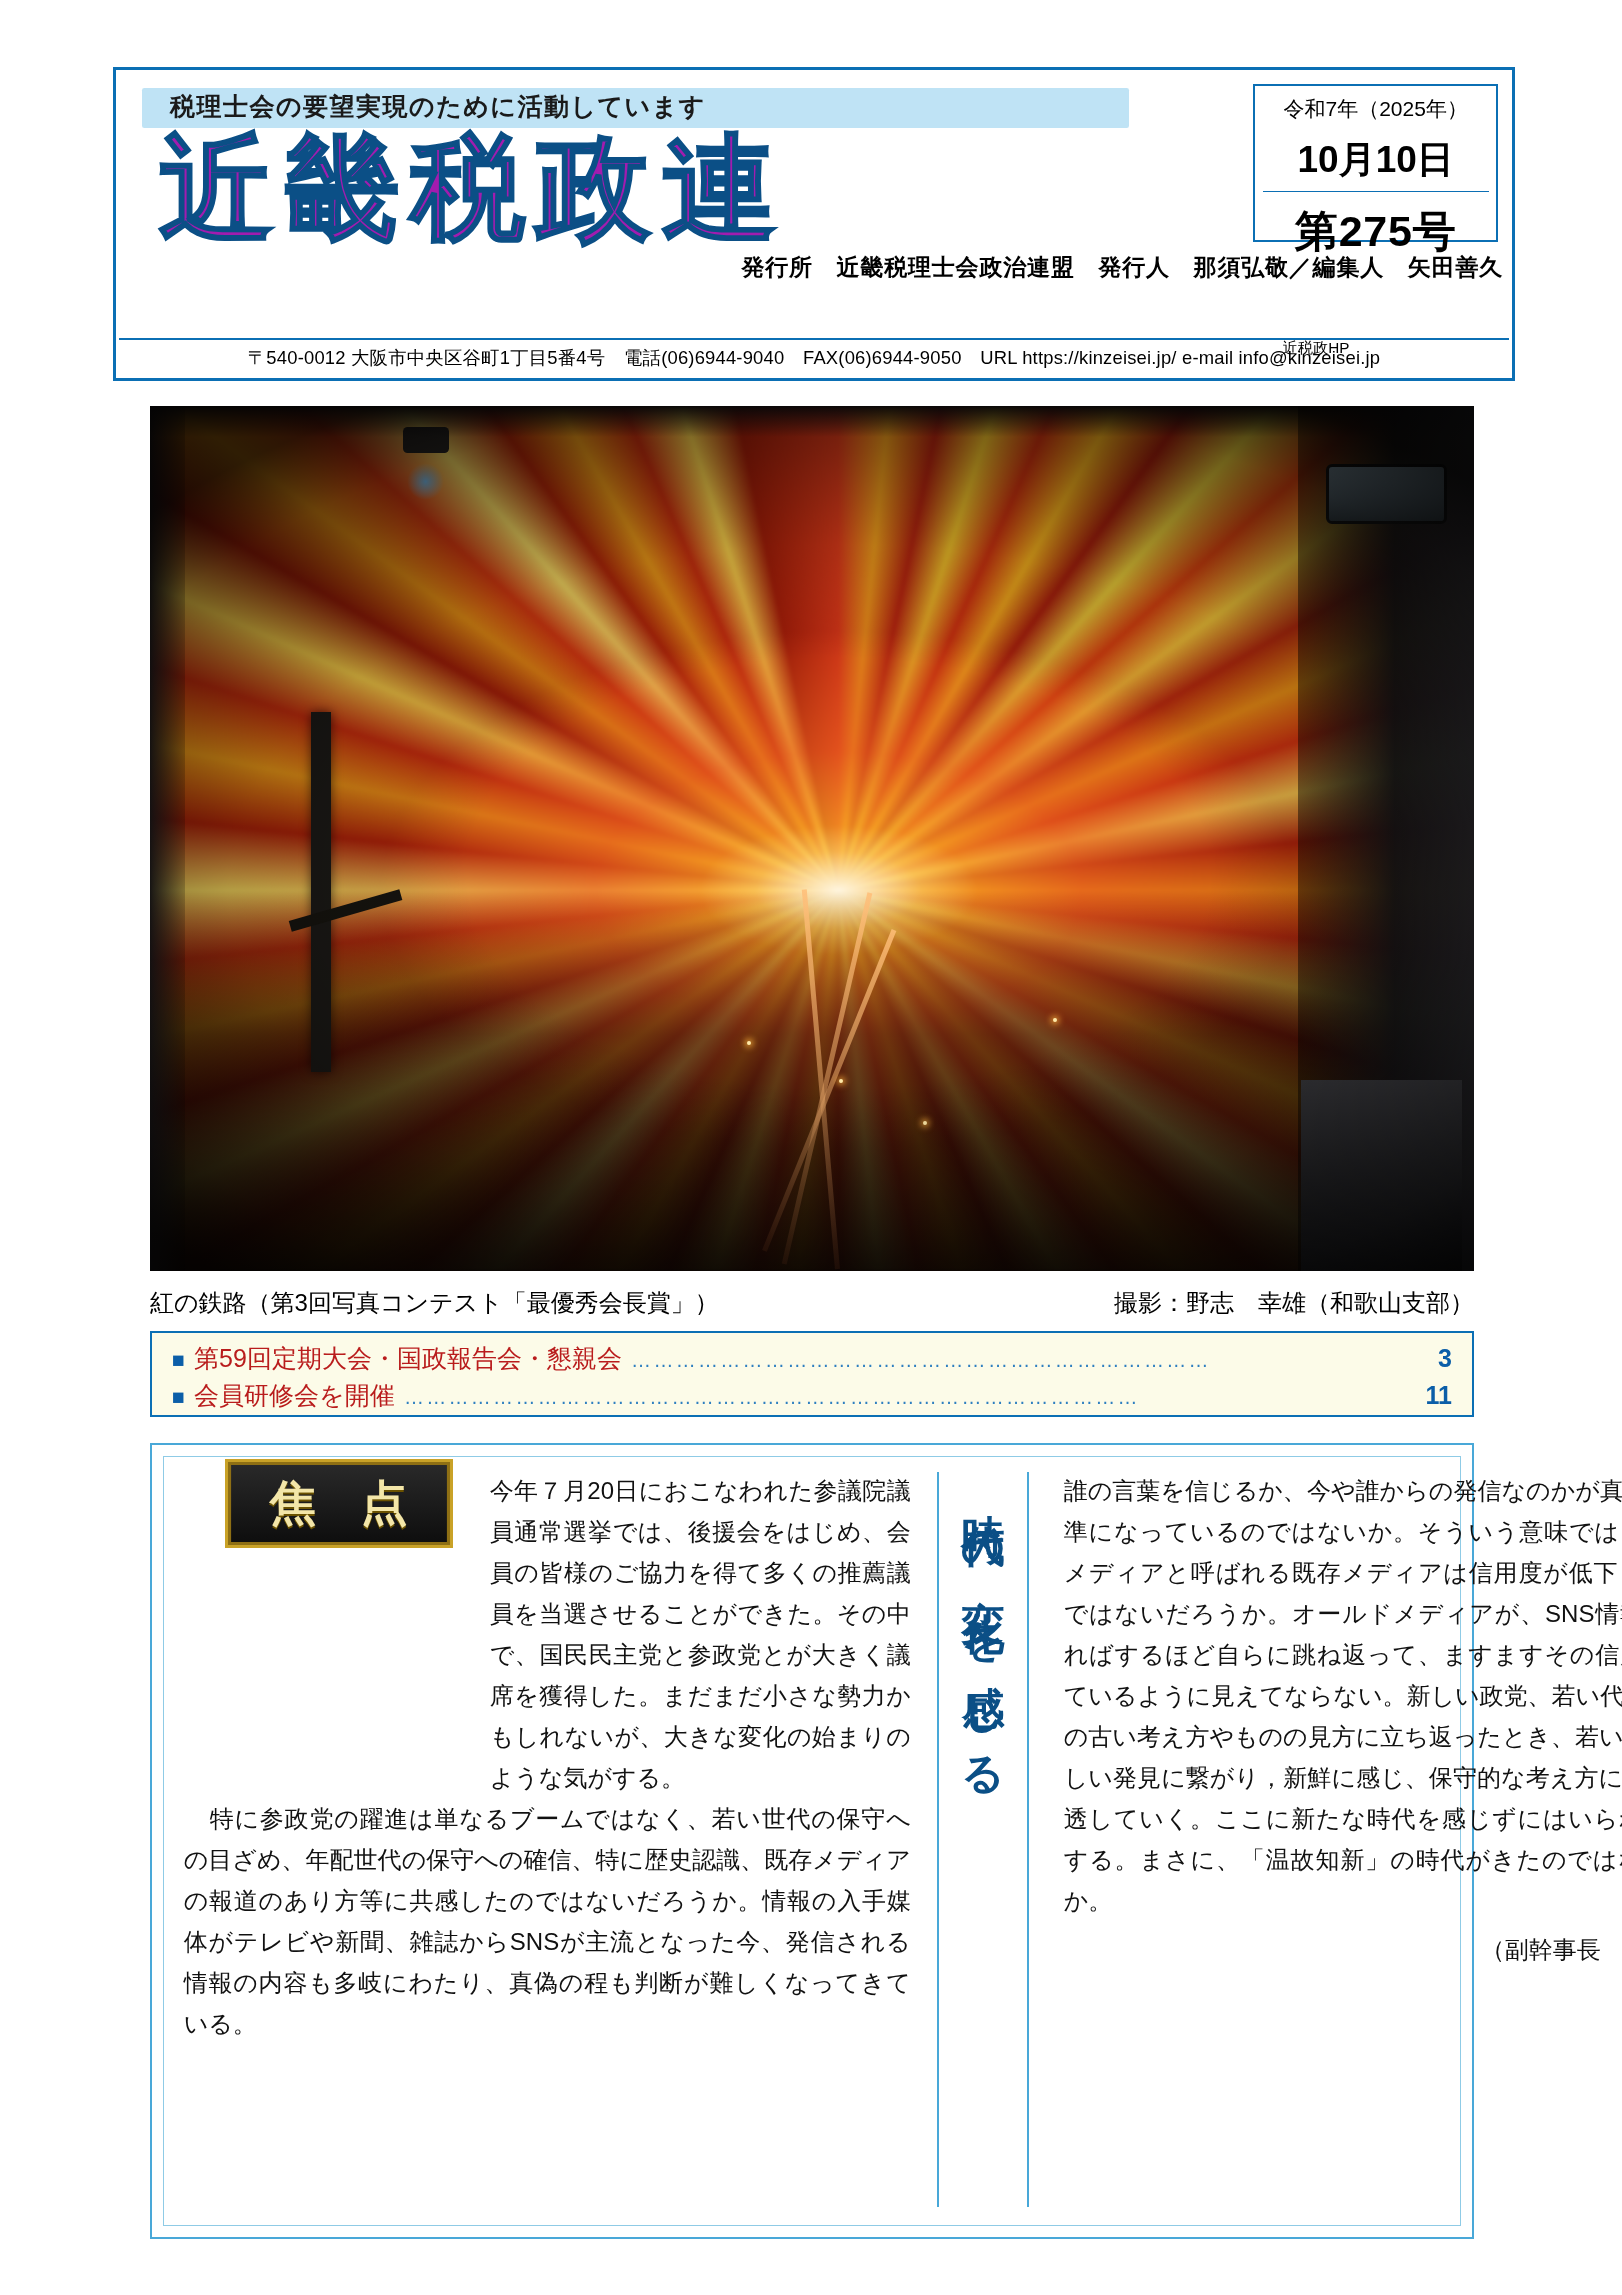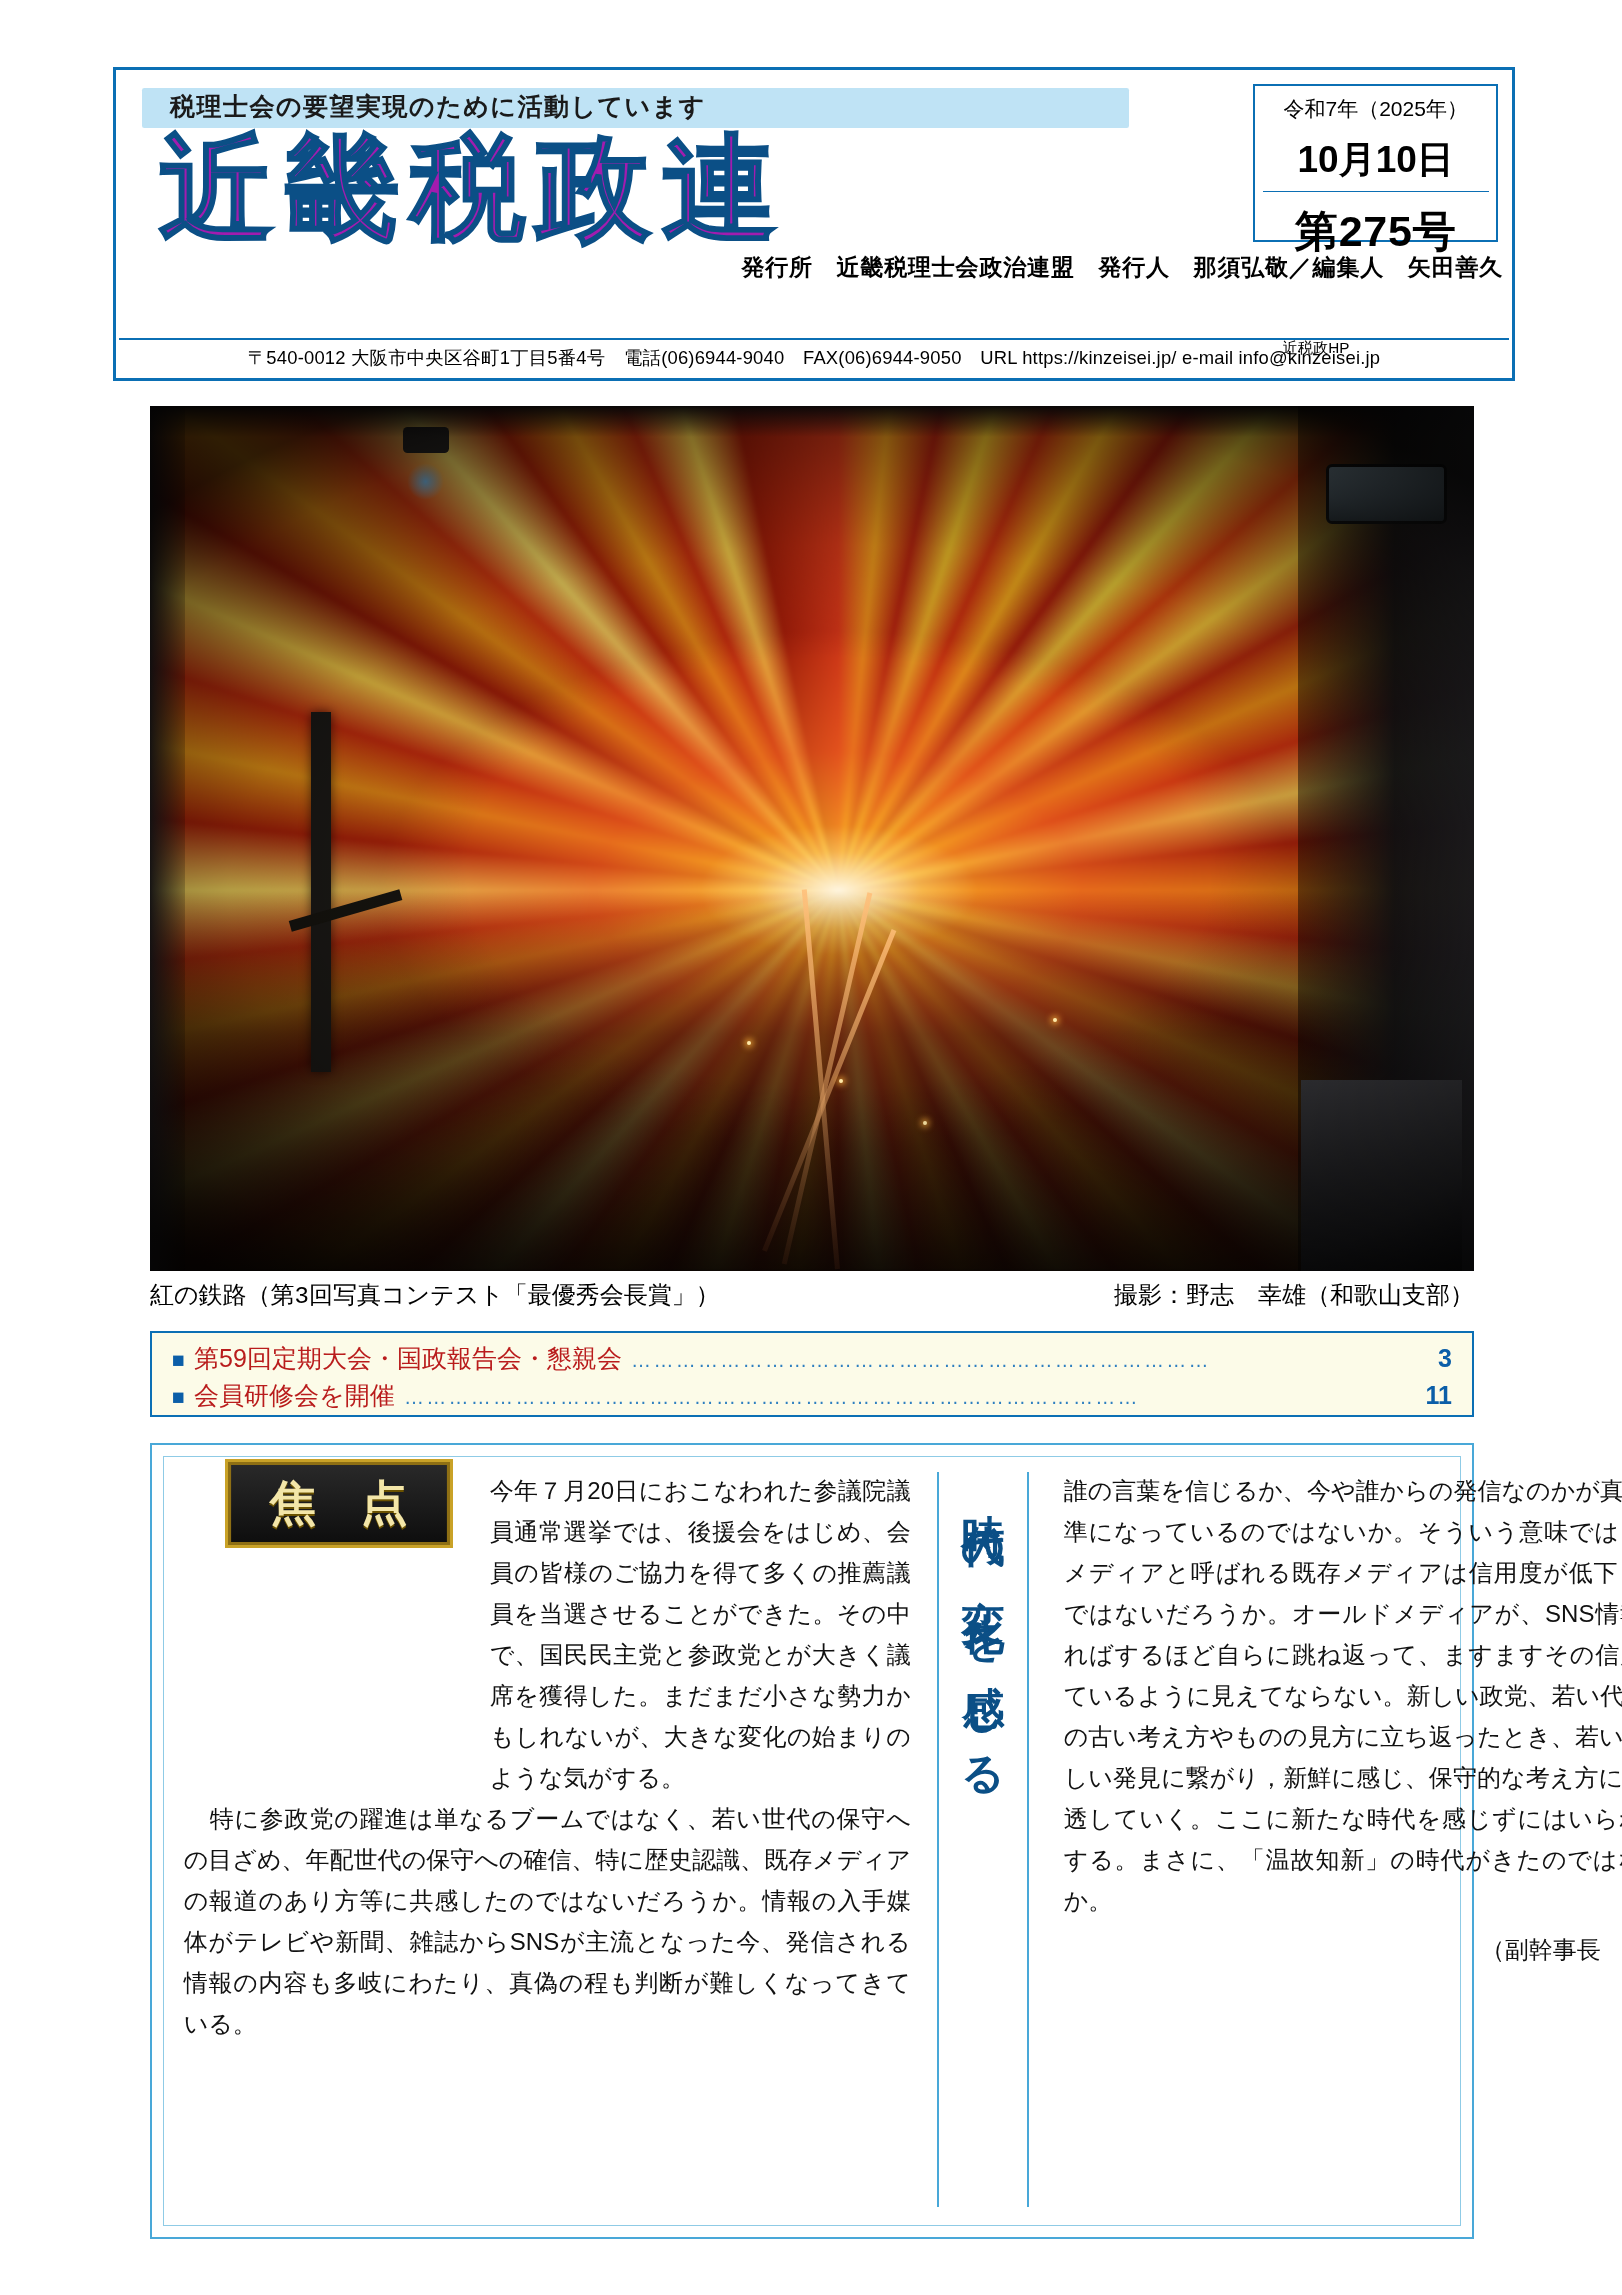--- a/index.html
+++ b/index.html
@@ -276,24 +276,23 @@
     background: radial-gradient(circle, rgba(120,200,255,.95), rgba(40,120,220,0) 70%);
   }
 
   .photo-caption {
     position: absolute;
     left: 150px;
     top: 1279px;
     width: 1324px;
     height: 40px;
     display: flex;
-    align-items: flex-start;
+    align-items: flex-end;
     justify-content: space-between;
     font-size: 24px;
-    font-family: Liberation Mono, monospace;
   }
 
   
   .contents {
     position: absolute;
     left: 150px;
     top: 1331px;
     width: 1324px;
     height: 86px;
     background: #fcfbe8;

